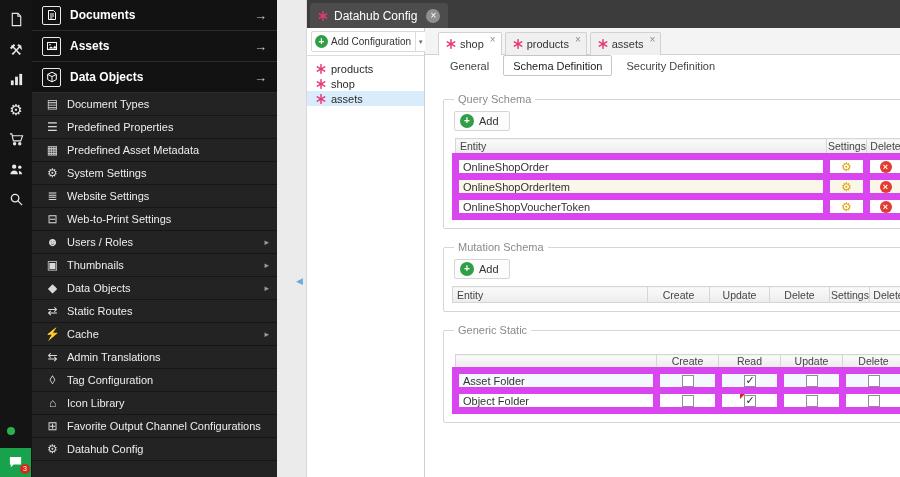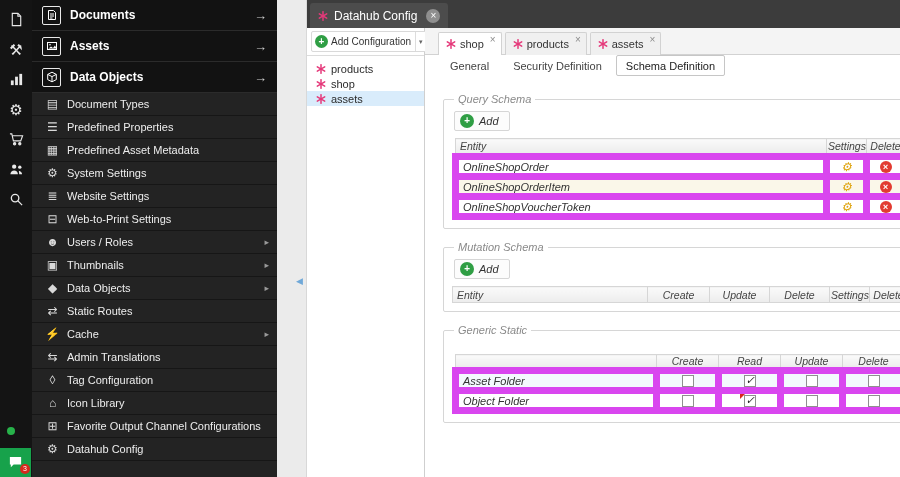--- a/index.html
+++ b/index.html
@@ -56,21 +56,21 @@
   
   .rightpanel { flex:1; display:flex; flex-direction:column; min-width:0; background:#fff; }
   .tabstrip { height:27px; background:#f4f4f4; border-bottom:1px solid #d2d2d2; display:flex; align-items:flex-end; padding-left:13px; gap:3px; flex:none; }
   .tab { height:23px; display:flex; align-items:center; gap:4px; padding:0 5px 0 7px; border:1px solid #d2d2d2; border-bottom:none; border-radius:2px 2px 0 0; background:#f0f0f0; margin-bottom:-1px; cursor:pointer; }
   .tab.active { background:#fff; z-index:2; }
   .tab .x { color:#8c8c8c; font-size:10px; align-self:flex-start; margin-top:1px; margin-left:2px; }
   .subtabstrip { height:28px; display:flex; padding-left:15px; gap:4px; background:#fff; flex:none; }
   .subtab { height:21px; display:flex; align-items:center; padding:0 9px; border:1px solid transparent; font-size:11px; color:#444; border-radius:2px; cursor:pointer; }
   .subtab.active { background:#fff; border-color:#c6c6c6; color:#222; }
 
-  .content { flex:1; padding:10px 32px 0 18px; overflow:hidden;font-style:italic; }
+  .content { flex:1; padding:10px 32px 0 18px; overflow:hidden; }
   fieldset { border:1px solid #d6d6d6; border-radius:2px; padding:2px 8px 8px; margin-bottom:12px; width:474px; }
   legend { font-size:11px; color:#8a8a8a; padding:0 4px; margin-left:2px; }
   .addbtn { display:inline-flex; align-items:center; gap:5px; border:1px solid #d6d6d6; border-radius:2px; background:#fcfcfc; padding:2px 10px 2px 5px; margin:4px 0 7px 2px; cursor:pointer; }
   .addbtn .plus { width:14px; height:14px; line-height:14px; }
 
   table { width:100%; border-collapse:collapse; font-size:11px; table-layout:fixed; }
   th { background:linear-gradient(#fafafa,#ececec); border:1px solid #d6d6d6; font-weight:normal; color:#444; padding:1px 4px; text-align:left; height:16px; font-size:10.5px; }
   td { border:7px solid #d946ef; padding:0 4px; height:15px; color:#333; background:#fff; overflow:hidden; white-space:nowrap; }
   .c { text-align:center; padding:0 1px; }
   tr.alt td { background:#faf7e9; }
@@ -341,25 +341,25 @@
               </svg>
             <span>assets</span>
             <span class="x">×</span>
           </div>
         </div>
 
         <div class="subtabstrip">
           <div class="subtab">
               <span>General</span>
             </div>
+          <div class="subtab active">
+              <span>Schema Definition</span>
+            </div>
           <div class="subtab">
               <span>Security Definition</span>
-            </div>
-          <div class="subtab active">
-              <span>Schema Definition</span>
             </div>
         </div>
 
         <div class="content">
 
           <fieldset>
             <legend>Query Schema</legend>
             <div class="addbtn">
               <span class="plus">+</span>
               <span>Add</span>

